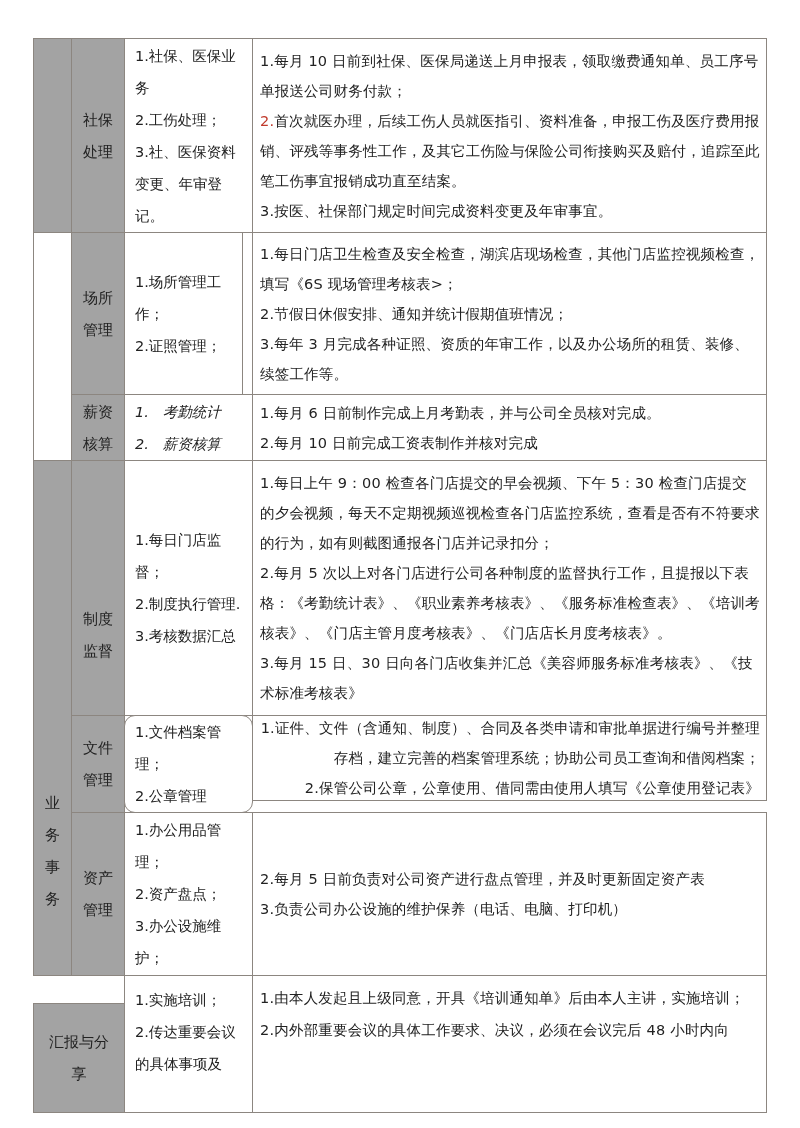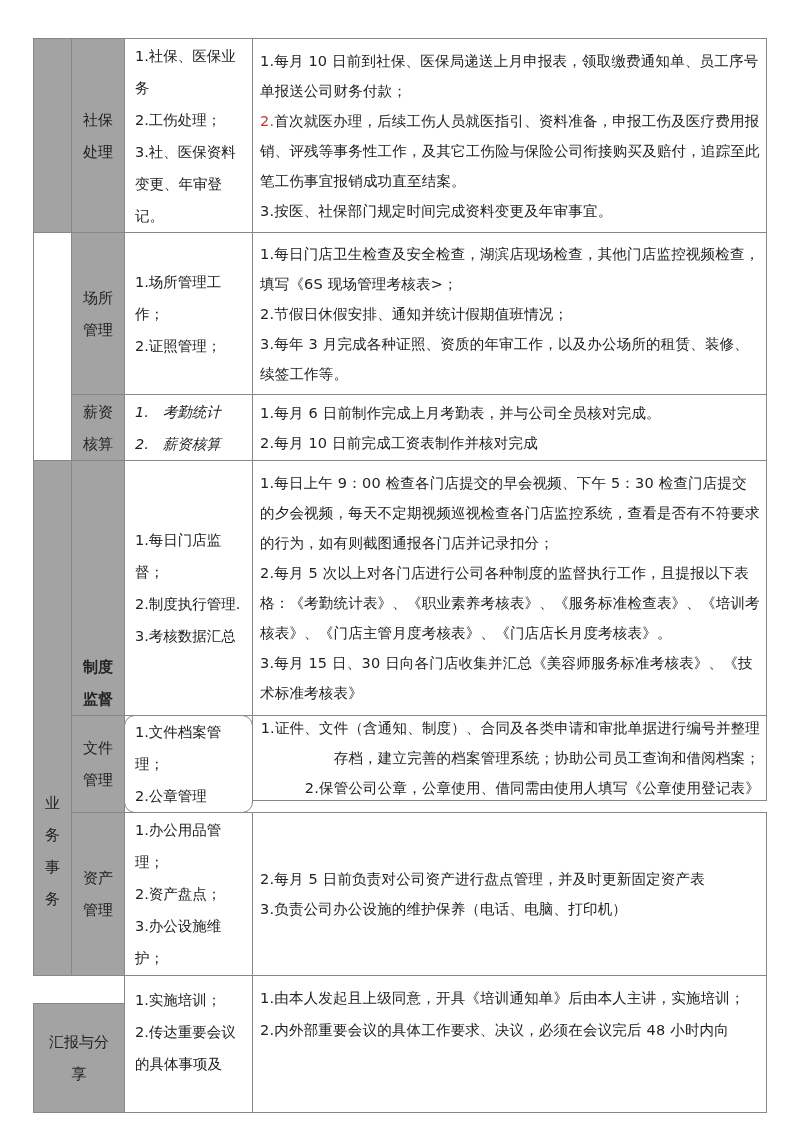--- a/index.html
+++ b/index.html
@@ -63,21 +63,21 @@
   <p><span class="red">2.</span><span>首次就医办理，后续工伤人员就医指引、资料准备，申报工伤及医疗费用报销、评残等事务性工作，及其它工伤险与保险公司衔接购买及赔付，追踪至此笔工伤事宜报销成功直至结案。</span></p>
   <p>3.按医、社保部门规定时间完成资料变更及年审事宜。</p>
 </div>
 
 <div class="cell peach center" style="left:71px; top:232px; width:54px; height:163px;">
   <div class="label">
       <div>场所</div>
       <div>管理</div>
     </div>
 </div>
-<div class="cell white vcenter sub" style="left:124px; top:232px; width:129px; height:163px;">
+<div class="cell white vcenter sub" style="left:124px; top:232px; width:119px; height:163px;">
   <p>1.场所管理工作；</p>
   <p>2.证照管理；</p>
 </div>
 <div class="cell white vcenter desc" style="left:252px; top:232px; width:515px; height:163px;">
   <p>1.每日门店卫生检查及安全检查，湖滨店现场检查，其他门店监控视频检查，填写《6S 现场管理考核表&gt;；</p>
   <p>2.节假日休假安排、通知并统计假期值班情况；</p>
   <p>3.每年 3 月完成各种证照、资质的年审工作，以及办公场所的租赁、装修、续签工作等。</p>
 </div>
 
 <div class="cell peach center" style="left:71px; top:394px; width:54px; height:67px;">
@@ -88,21 +88,21 @@
 </div>
 <div class="cell white vcenter sub" style="left:124px; top:394px; width:129px; height:67px; white-space:pre;font-style:italic;">
   <p>1.&nbsp;&nbsp;&nbsp;考勤统计</p>
   <p>2.&nbsp;&nbsp;&nbsp;薪资核算</p>
 </div>
 <div class="cell white vcenter desc" style="left:252px; top:394px; width:515px; height:67px;">
   <p>1.每月 6 日前制作完成上月考勤表，并与公司全员核对完成。</p>
   <p>2.每月 10 日前完成工资表制作并核对完成</p>
 </div>
 
-<div class="cell peach center" style="left:71px; top:460px; width:54px; height:256px; align-items:flex-end; font-weight:bold;">
+<div class="cell peach center" style="left:71px; top:460px; width:54px; height:256px; align-items:flex-end; padding-bottom:48px;">
   <div class="label">
       <div>制度</div>
       <div>监督</div>
     </div>
 </div>
 <div class="cell white vcenter sub" style="left:124px; top:460px; width:129px; height:256px;">
   <p>1.每日门店监督；</p>
   <p>2.制度执行管理.</p>
   <p>3.考核数据汇总</p>
 </div>

